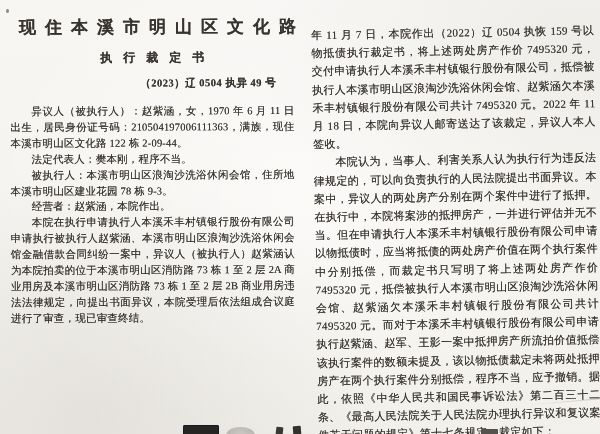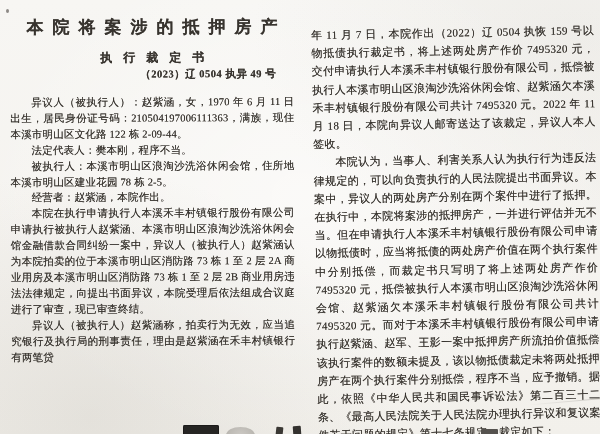--- a/index.html
+++ b/index.html
@@ -49,21 +49,21 @@
   .doc-type {
     margin-top: 11px;
     font-size: 12px;
     font-weight: 700;
     letter-spacing: 11px;
     padding-left: 11px;
     text-align: center;
     white-space: nowrap;
   }
   .case-no {
-    margin-top: 1px;
+    margin-top: 10px;
     font-size: 10.5px;
     font-weight: 600;
     text-align: center;
     transform: translateX(56px);
     white-space: nowrap;
     letter-spacing: 0.5px;
   }
   .body-left {
     margin-top: 13px;
     font-size: 10.5px;
@@ -109,30 +109,29 @@
   }
 </style>
 </head>
 <body>
 
 <div class="scan">
 
   <div class="speck"></div>
 
   <div class="page page-left">
-    <div class="court-name">本院将案涉的抵押房产</div>
+    <div class="court-name">现住本溪市明山区文化路</div>
     <div class="doc-type">执行裁定书</div>
     <div class="case-no">（2023）辽 0504 执异 49 号</div>
     <div class="body-left">
       <p class="p">异议人（被执行人）：赵紫涵，女，1970 年 6 月 11 日出生，居民身份证号码：210504197006111363，满族，现住本溪市明山区文化路 122 栋 2-09-44。</p>
       <p class="p">法定代表人：樊本刚，程序不当。</p>
-      <p class="p">被执行人：本溪市明山区浪淘沙洗浴休闲会馆，住所地本溪市明山区建业花园 78 栋 2-5。</p>
+      <p class="p">被执行人：本溪市明山区浪淘沙洗浴休闲会馆，住所地本溪市明山区建业花园 78 栋 9-3。</p>
       <p class="p">经营者：赵紫涵，本院作出。</p>
       <p class="p">本院在执行申请执行人本溪禾丰村镇银行股份有限公司申请执行被执行人赵紫涵、本溪市明山区浪淘沙洗浴休闲会馆金融借款合同纠纷一案中，异议人（被执行人）赵紫涵认为本院拍卖的位于本溪市明山区消防路 73 栋 1 至 2 层 2A 商业用房及本溪市明山区消防路 73 栋 1 至 2 层 2B 商业用房违法法律规定，向提出书面异议，本院受理后依法组成合议庭进行了审查，现已审查终结。</p>
-      <p class="p">异议人（被执行人）赵紫涵称，拍卖行为无效，应当追究银行及执行局的刑事责任，理由是赵紫涵在禾丰村镇银行有两笔贷</p>
     </div>
   </div>
 
   <div class="page page-right">
     <p class="p noindent">年 11 月 7 日，本院作出（2022）辽 0504 执恢 159 号以物抵债执行裁定书，将上述两处房产作价 7495320 元，交付申请执行人本溪禾丰村镇银行股份有限公司，抵偿被执行人本溪市明山区浪淘沙洗浴休闲会馆、赵紫涵欠本溪禾丰村镇银行股份有限公司共计 7495320 元。2022 年 11 月 18 日，本院向异议人邮寄送达了该裁定，异议人本人签收。</p>
     <p class="p">本院认为，当事人、利害关系人认为执行行为违反法律规定的，可以向负责执行的人民法院提出书面异议。本案中，异议人的两处房产分别在两个案件中进行了抵押。在执行中，本院将案涉的抵押房产，一并进行评估并无不当。但在申请执行人本溪禾丰村镇银行股份有限公司申请以物抵债时，应当将抵债的两处房产价值在两个执行案件中分别抵偿，而裁定书只写明了将上述两处房产作价 7495320 元，抵偿被执行人本溪市明山区浪淘沙洗浴休闲会馆、赵紫涵欠本溪禾丰村镇银行股份有限公司共计 7495320 元。而对于本溪禾丰村镇银行股份有限公司申请执行赵紫涵、赵军、王影一案中抵押房产所流拍价值抵偿该执行案件的数额未提及，该以物抵债裁定未将两处抵押房产在两个执行案件分别抵偿，程序不当，应予撤销。据此，依照《中华人民共和国民事诉讼法》第二百三十二条、《最高人民法院关于人民法院办理执行异议和复议案件若干问题的规定》第十七条规定，裁定如下：</p>
 
   </div>
 
   <div class="wm-logo"></div>

